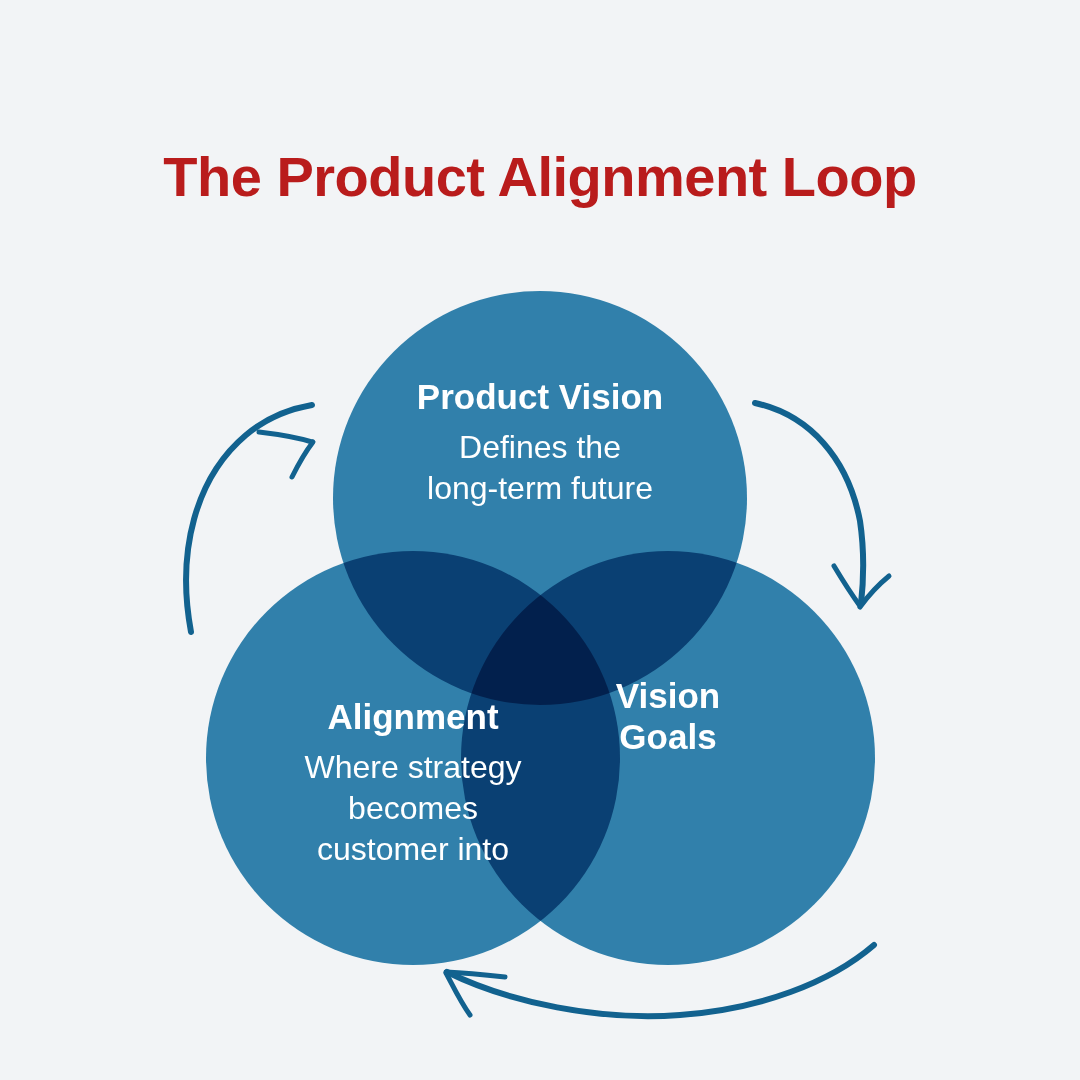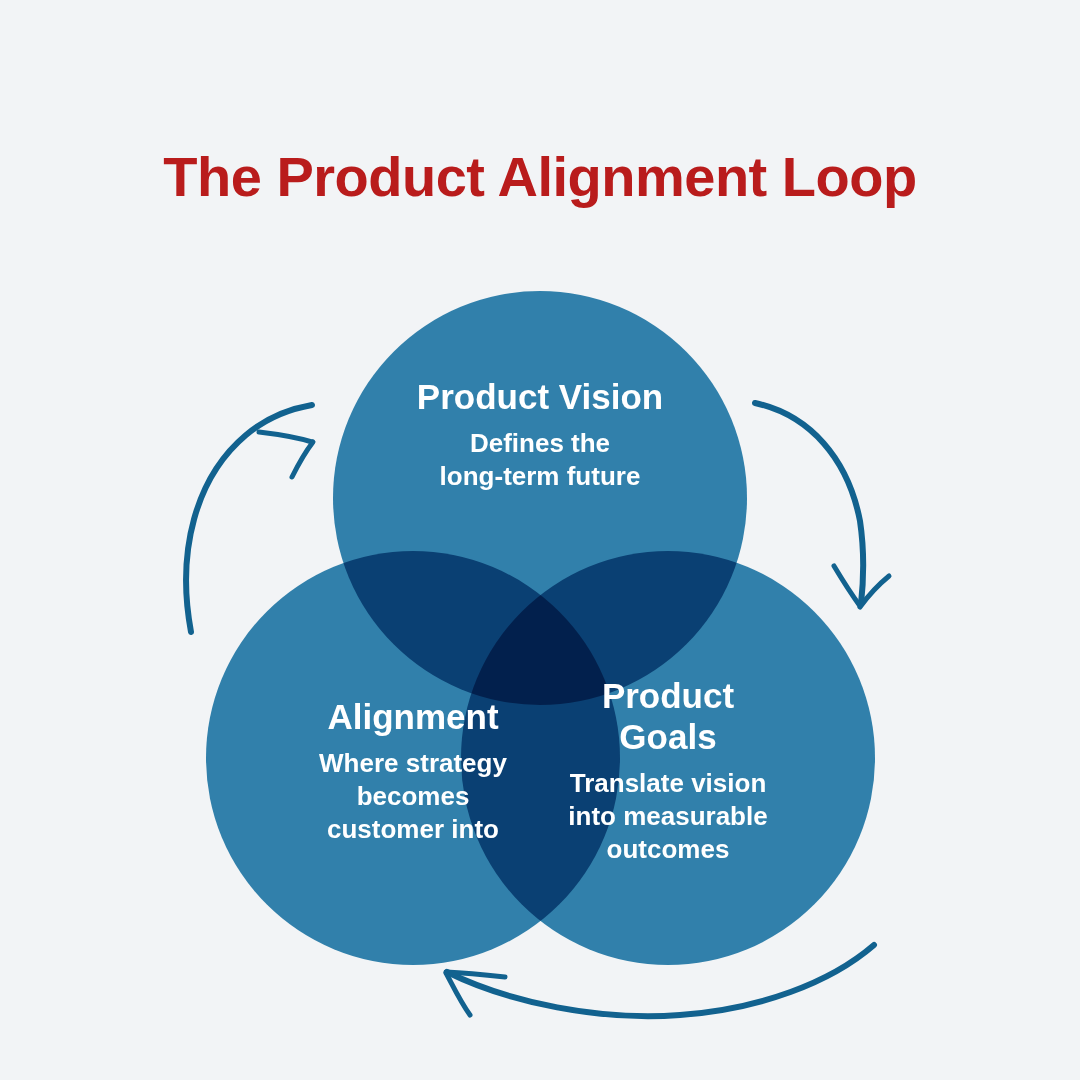--- a/index.html
+++ b/index.html
@@ -68,22 +68,22 @@
     text-align: center;
     color: #ffffff;
   }
   .node-title {
     font-size: 35px;
     font-weight: bold;
     line-height: 1.17;
     white-space: pre-line;
   }
   .node-desc {
-    font-size: 26px;
-    font-weight: bold;
+    font-size: 32px;
+    font-weight: normal;
     line-height: 1.28;
     white-space: pre-line;
     margin-top: 9px;
   }
   #node-vision {
     left: 340px;
     top: 362px;
     width: 400px;
   }
   #node-execution {
@@ -138,22 +138,19 @@
       </div>
 
       <div class="node-label" id="node-execution">
         <div class="node-title">Alignment</div>
         <div class="node-desc">Where strategy
 becomes
 customer into</div>
       </div>
 
       <div class="node-label" id="node-goals">
-        <div class="node-title">Product
+        <div class="node-title">Vision
 Goals</div>
-        <div class="node-desc">Translate vision
-into measurable
-outcomes</div>
       </div>
 
     </div>
   </div>
 </div>
 
 </body></html>

